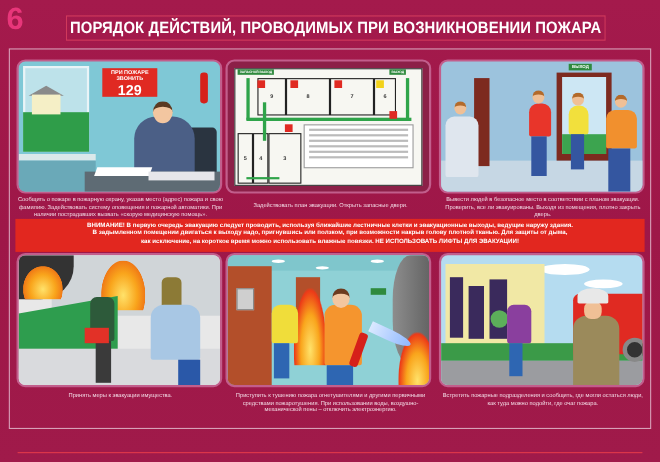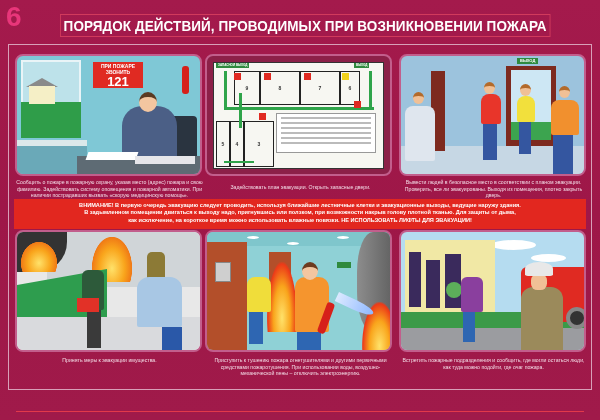--- a/index.html
+++ b/index.html
@@ -150,21 +150,21 @@
 <div class="panel p1">
   <div class="window"></div>
   <div class="lawn"></div>
   <div class="roof"></div>
   <div class="house"></div>
   <div class="sill"></div>
   <div class="wall-low"></div>
   <div class="sign">
     <div class="l1">ПРИ ПОЖАРЕ</div>
     <div class="l1" style="padding-top:0">ЗВОНИТЬ</div>
-    <div class="num">121</div>
+    <div class="num">129</div>
   </div>
   <div class="ext"></div>
   <div class="chair"></div>
   <div class="person"></div>
   <div class="head"></div>
   <div class="desk"></div>
   <div class="paper"></div>
   <div class="kbd"></div>
 </div>
 <div class="caption" style="left:15px; top:179px; width:189px;">Сообщить о пожаре в пожарную охрану, указав место (адрес) пожара и свою фамилию. Задействовать систему оповещения и пожарной автоматики. При наличии пострадавших вызвать «скорую медицинскую помощь».</div>

